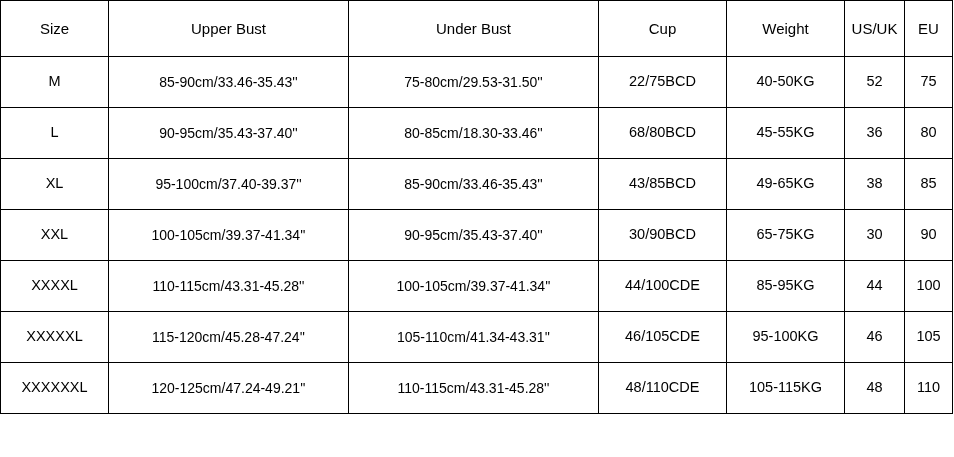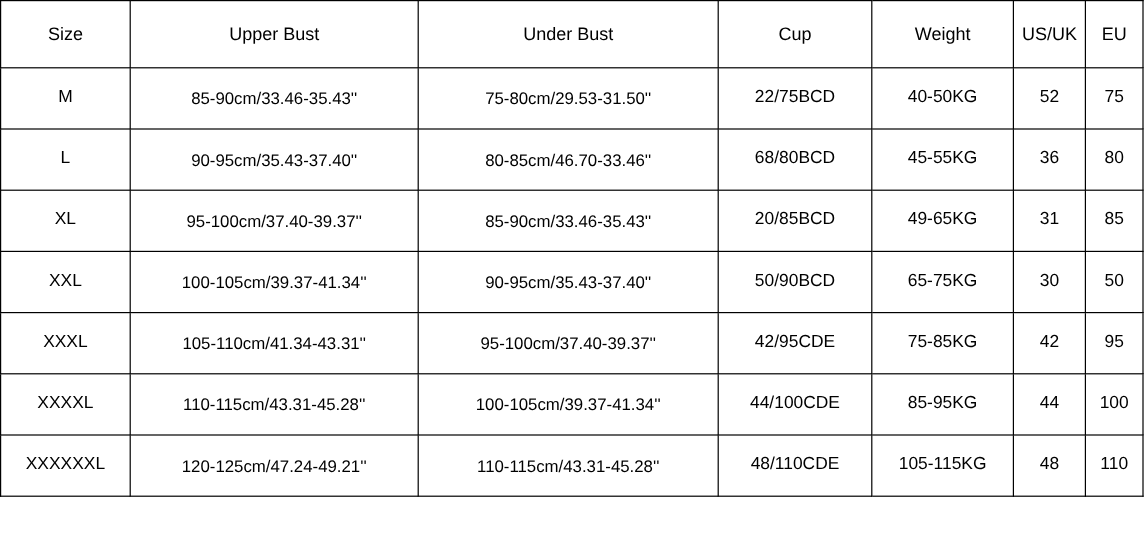--- a/index.html
+++ b/index.html
@@ -95,61 +95,61 @@
         <td class="cell-measure">85-90cm/33.46-35.43''</td>
         <td class="cell-measure">75-80cm/29.53-31.50''</td>
         <td>22/75BCD</td>
         <td>40-50KG</td>
         <td>52</td>
         <td>75</td>
       </tr>
       <tr>
         <td class="cell-size">L</td>
         <td class="cell-measure">90-95cm/35.43-37.40''</td>
-        <td class="cell-measure">80-85cm/46.70-33.46''</td>
+        <td class="cell-measure">80-85cm/18.30-33.46''</td>
         <td>68/80BCD</td>
         <td>45-55KG</td>
         <td>36</td>
         <td>80</td>
       </tr>
       <tr>
         <td class="cell-size">XL</td>
         <td class="cell-measure">95-100cm/37.40-39.37''</td>
         <td class="cell-measure">85-90cm/33.46-35.43''</td>
-        <td>20/85BCD</td>
+        <td>43/85BCD</td>
         <td>49-65KG</td>
-        <td>31</td>
+        <td>38</td>
         <td>85</td>
       </tr>
       <tr>
         <td class="cell-size">XXL</td>
         <td class="cell-measure">100-105cm/39.37-41.34''</td>
         <td class="cell-measure">90-95cm/35.43-37.40''</td>
-        <td>50/90BCD</td>
+        <td>30/90BCD</td>
         <td>65-75KG</td>
         <td>30</td>
-        <td>50</td>
-      </tr>
-      <tr>
-        <td class="cell-size">XXXL</td>
-        <td class="cell-measure">105-110cm/41.34-43.31''</td>
-        <td class="cell-measure">95-100cm/37.40-39.37''</td>
-        <td>42/95CDE</td>
-        <td>75-85KG</td>
-        <td>42</td>
-        <td>95</td>
+        <td>90</td>
       </tr>
       <tr>
         <td class="cell-size">XXXXL</td>
         <td class="cell-measure">110-115cm/43.31-45.28''</td>
         <td class="cell-measure">100-105cm/39.37-41.34''</td>
         <td>44/100CDE</td>
         <td>85-95KG</td>
         <td>44</td>
         <td>100</td>
+      </tr>
+      <tr>
+        <td class="cell-size">XXXXXL</td>
+        <td class="cell-measure">115-120cm/45.28-47.24''</td>
+        <td class="cell-measure">105-110cm/41.34-43.31''</td>
+        <td>46/105CDE</td>
+        <td>95-100KG</td>
+        <td>46</td>
+        <td>105</td>
       </tr>
       <tr>
         <td class="cell-size">XXXXXXL</td>
         <td class="cell-measure">120-125cm/47.24-49.21''</td>
         <td class="cell-measure">110-115cm/43.31-45.28''</td>
         <td>48/110CDE</td>
         <td>105-115KG</td>
         <td>48</td>
         <td>110</td>
       </tr>

